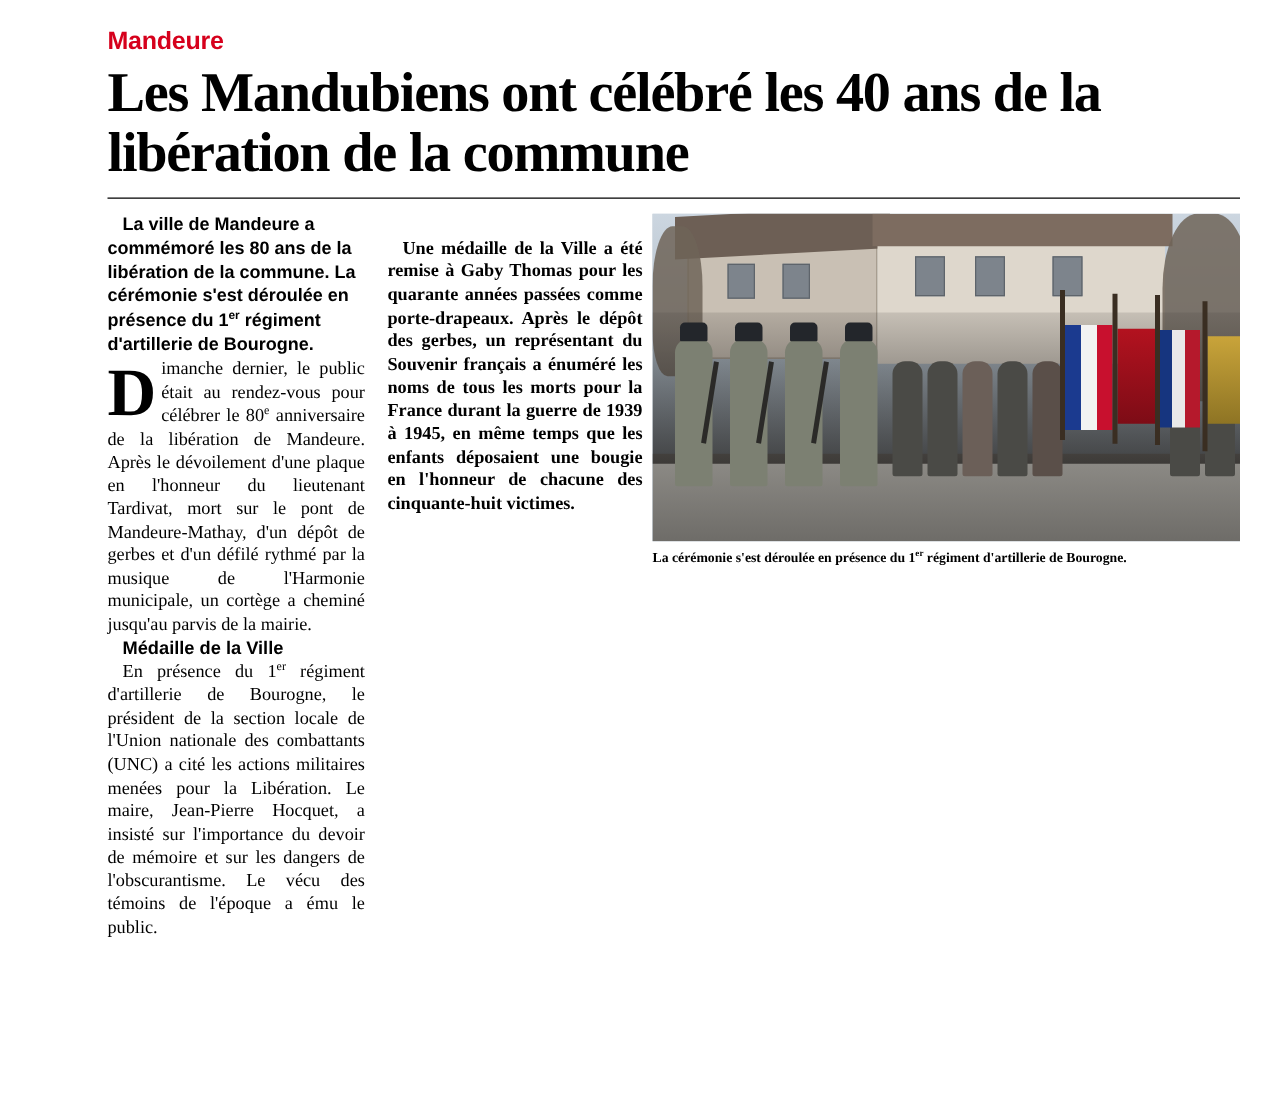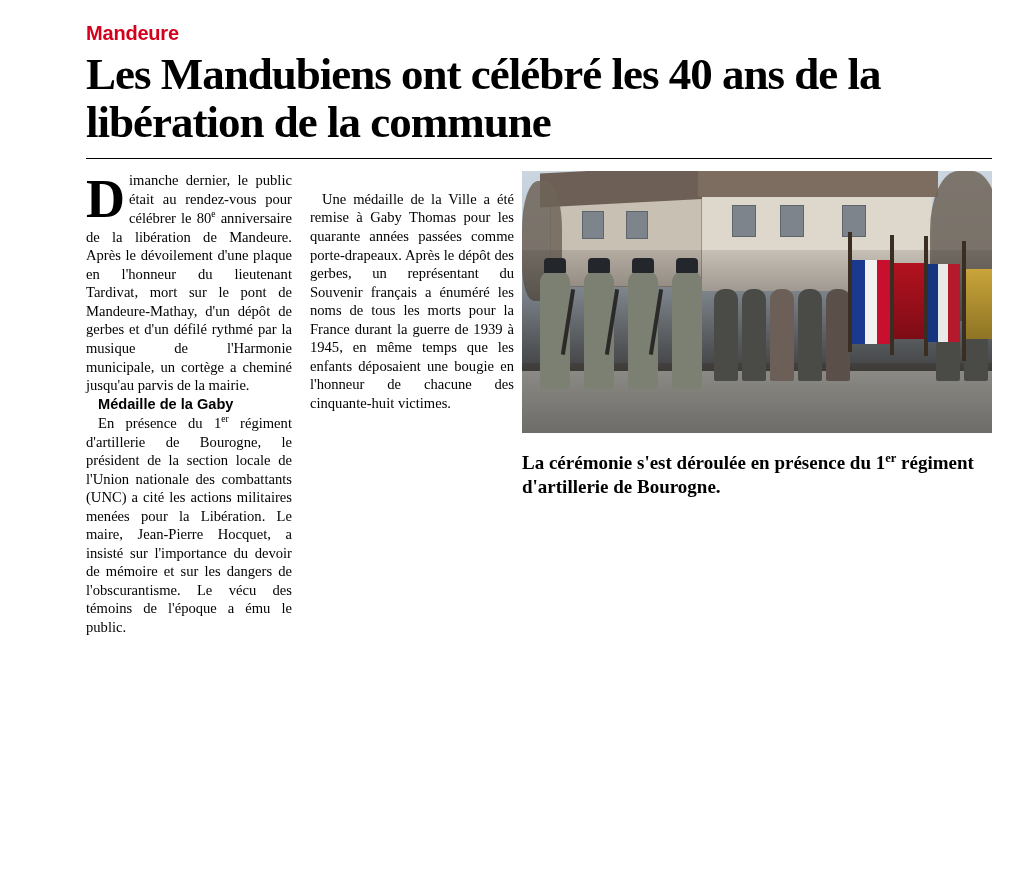--- a/index.html
+++ b/index.html
@@ -58,21 +58,21 @@
     text-align: justify;
     hyphens: auto;
   }
   .col p {
     margin: 0;
     text-indent: 12px;
   }
   .col p.noindent { text-indent: 0; }
 
   .col-a { width: 234px; padding-right: 18px; }
-  .col-b { width: 222px; padding-right: 8px; }
+  .col-b { width: 222px; padding-right: 8px; font-weight: bold; }
   .photo-wrap { width: 470px; }
 
   .chapo {
     font-family: "Liberation Sans", sans-serif;
     font-weight: bold;
     font-size: 14.4px;
     line-height: 1.32;
     text-align: left;
     margin: 0 0 10px 0;
     text-indent: 0;
@@ -166,44 +166,45 @@
   }
   .flag-red { background: linear-gradient(180deg, #b3121f, #7d0c16); }
   .flag-tri2 {
     background: linear-gradient(90deg, #16357f 0 30%, #e9e9e9 30% 62%, #b5192c 62% 100%);
   }
   .flag-gold { background: linear-gradient(180deg, #c9a43a, #8e7424); }
 
   .caption {
     font-family: "Liberation Serif", serif;
     font-weight: bold;
-    font-size: 19px;
+    font-size: 11px;
     line-height: 1.24;
-    margin-top: 18px;
+    margin-top: 6px;
     width: 460px;
   }
 
   sup { font-size: 0.66em; vertical-align: super; }
 </style>
 </head>
 <body>
 
 <div class="page">
 
   <div class="kicker">Mandeure</div>
 
   <h1 class="headline">Les Mandubiens ont célébré les 40 ans de la libération de la commune</h1>
 
   <hr class="rule-top">
 
   <div class="upper">
 
     <div class="col col-a">
+      <p class="chapo">La ville de Mandeure a commémoré les 80 ans de la libération de la commune. La cérémonie s'est déroulée en présence du 1<sup>er</sup> régiment d'artillerie de Bourogne.</p>
       <p class="dropcap noindent">Dimanche dernier, le public était au rendez-vous pour célébrer le 80<sup>e</sup> anniversaire de la libération de Mandeure. Après le dévoilement d'une plaque en l'honneur du lieutenant Tardivat, mort sur le pont de Mandeure-Mathay, d'un dépôt de gerbes et d'un défilé rythmé par la musique de l'Harmonie municipale, un cortège a cheminé jusqu'au parvis de la mairie.</p>
-      <p class="subhead">Médaille de la Gaby</p>
+      <p class="subhead">Médaille de la Ville</p>
       <p>En présence du 1<sup>er</sup> régiment d'artillerie de Bourogne, le président de la section locale de l'Union nationale des combattants (UNC) a cité les actions militaires menées pour la Libération. Le maire, Jean-Pierre Hocquet, a insisté sur l'importance du devoir de mémoire et sur les dangers de l'obscurantisme. Le vécu des témoins de l'époque a ému le public.</p>
     </div>
 
     <div class="col col-b">
       <p class="noindent" style="visibility:hidden;height:0;margin:0;"></p>
       <p class="noindent" style="text-indent:0;">&nbsp;</p>
       <p>Une médaille de la Ville a été remise à Gaby Thomas pour les quarante années passées comme porte-drapeaux. Après le dépôt des gerbes, un représentant du Souvenir français a énuméré les noms de tous les morts pour la France durant la guerre de 1939 à 1945, en même temps que les enfants déposaient une bougie en l'honneur de chacune des cinquante-huit victimes.</p>
     </div>
 
     <div class="photo-wrap">

